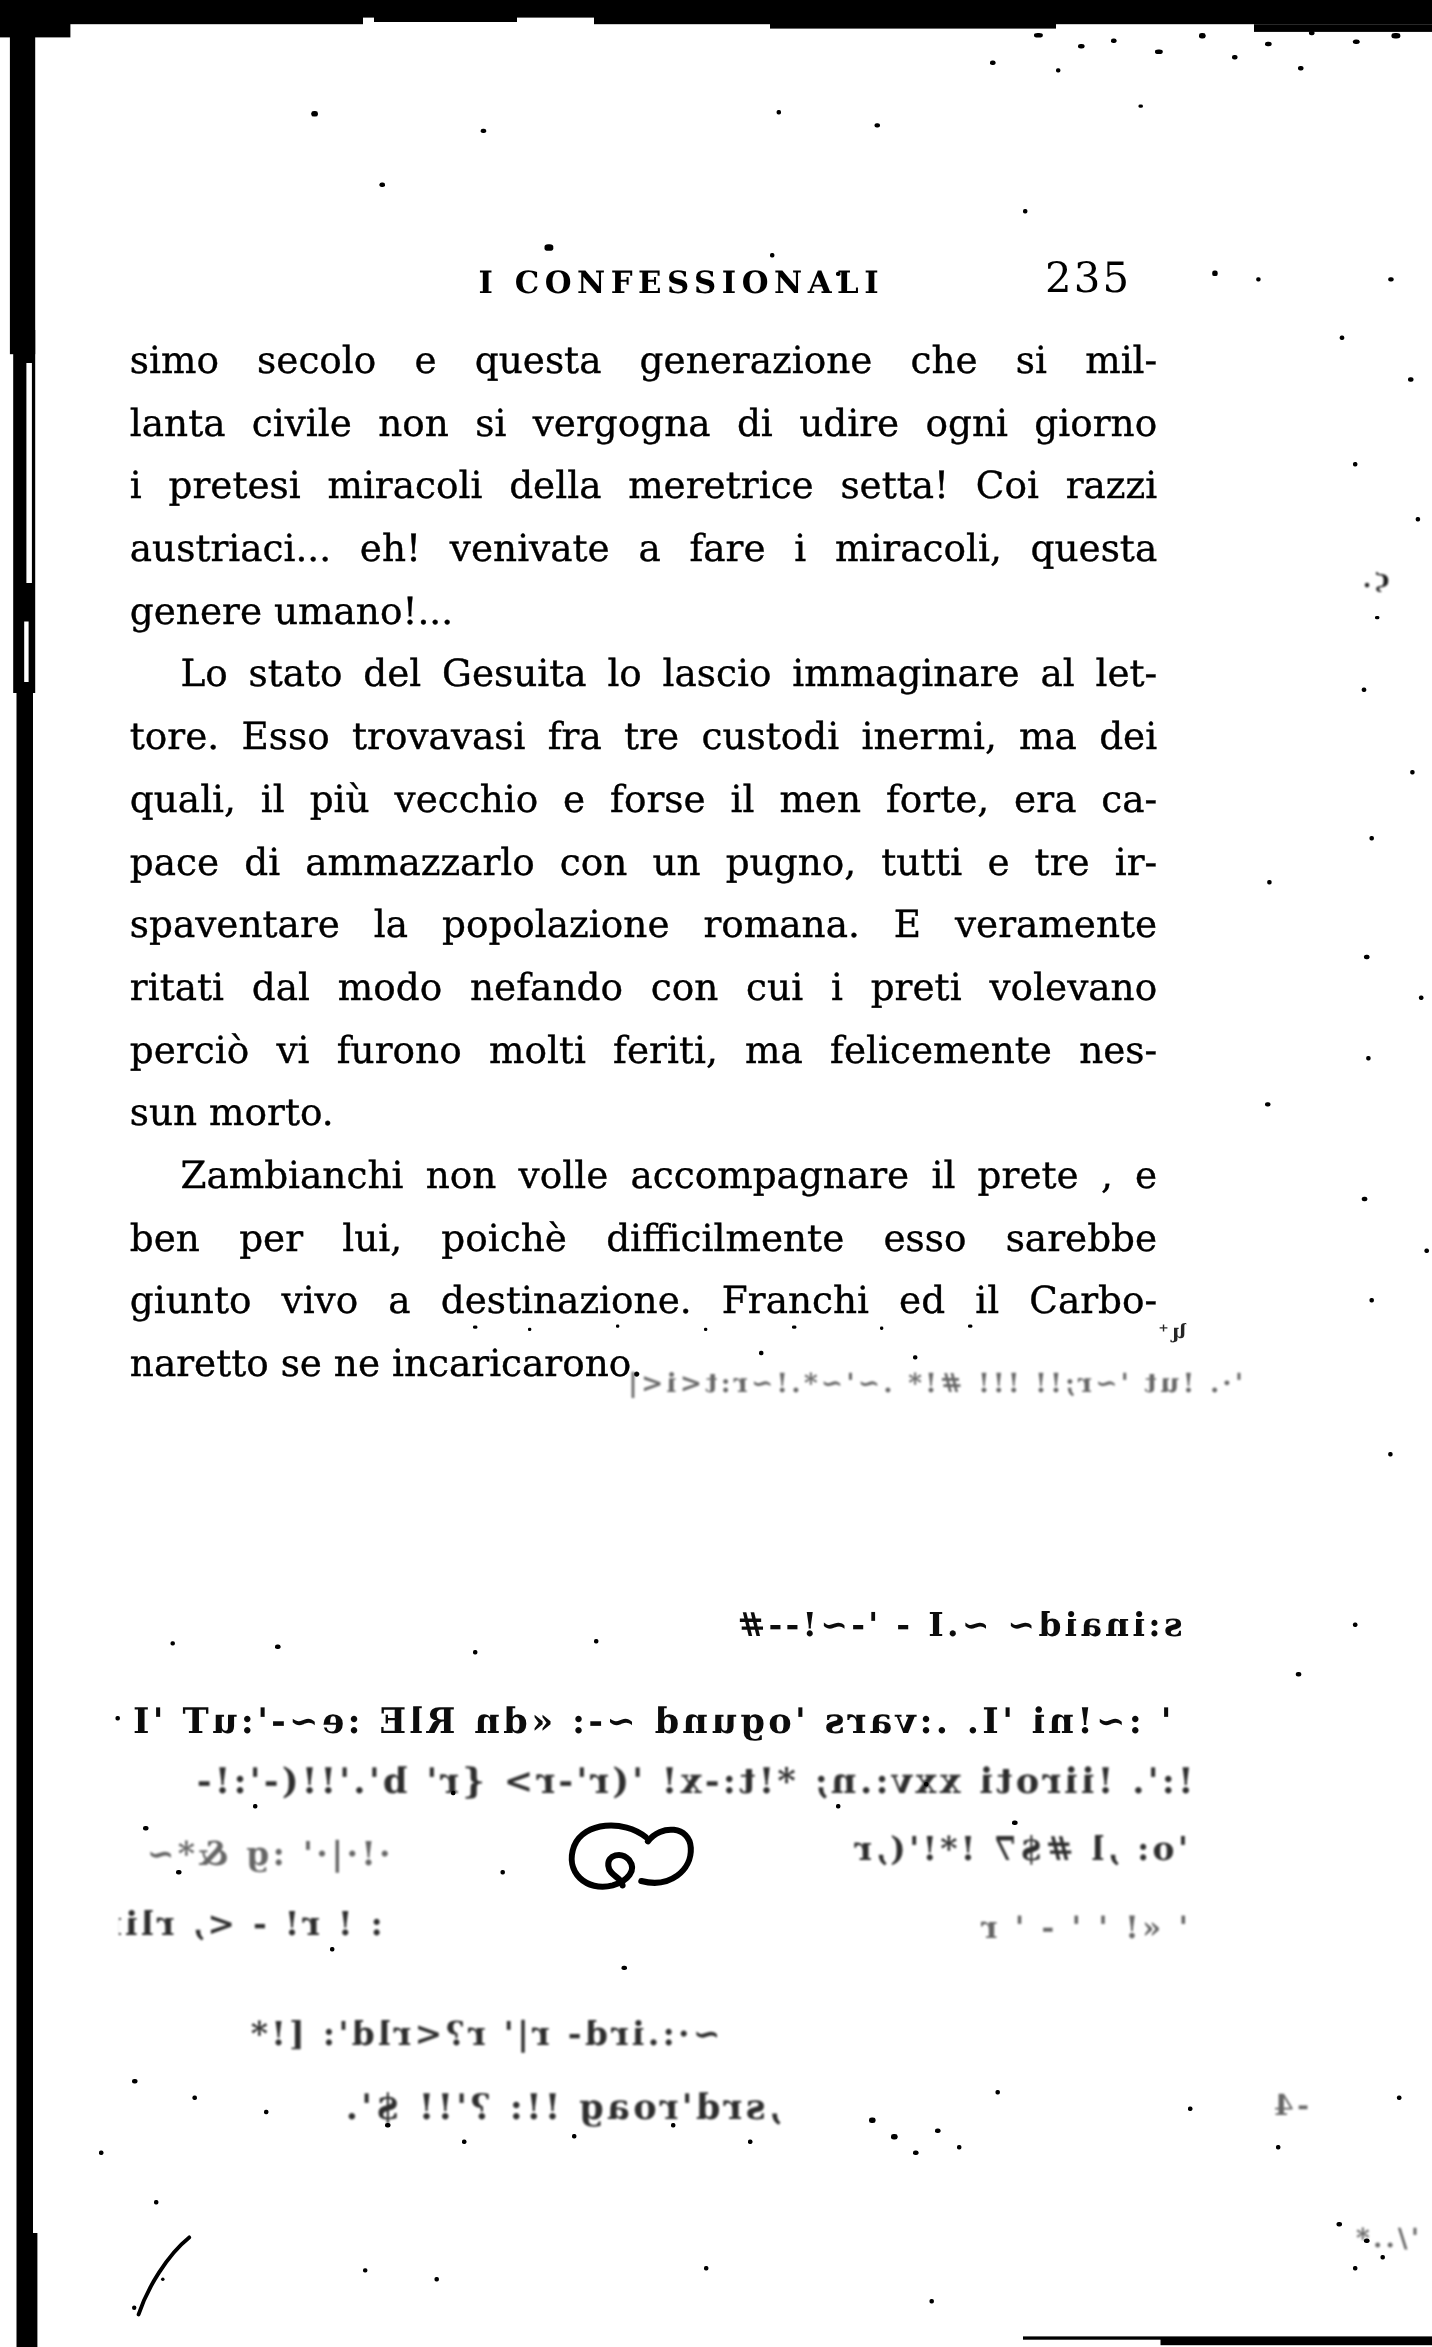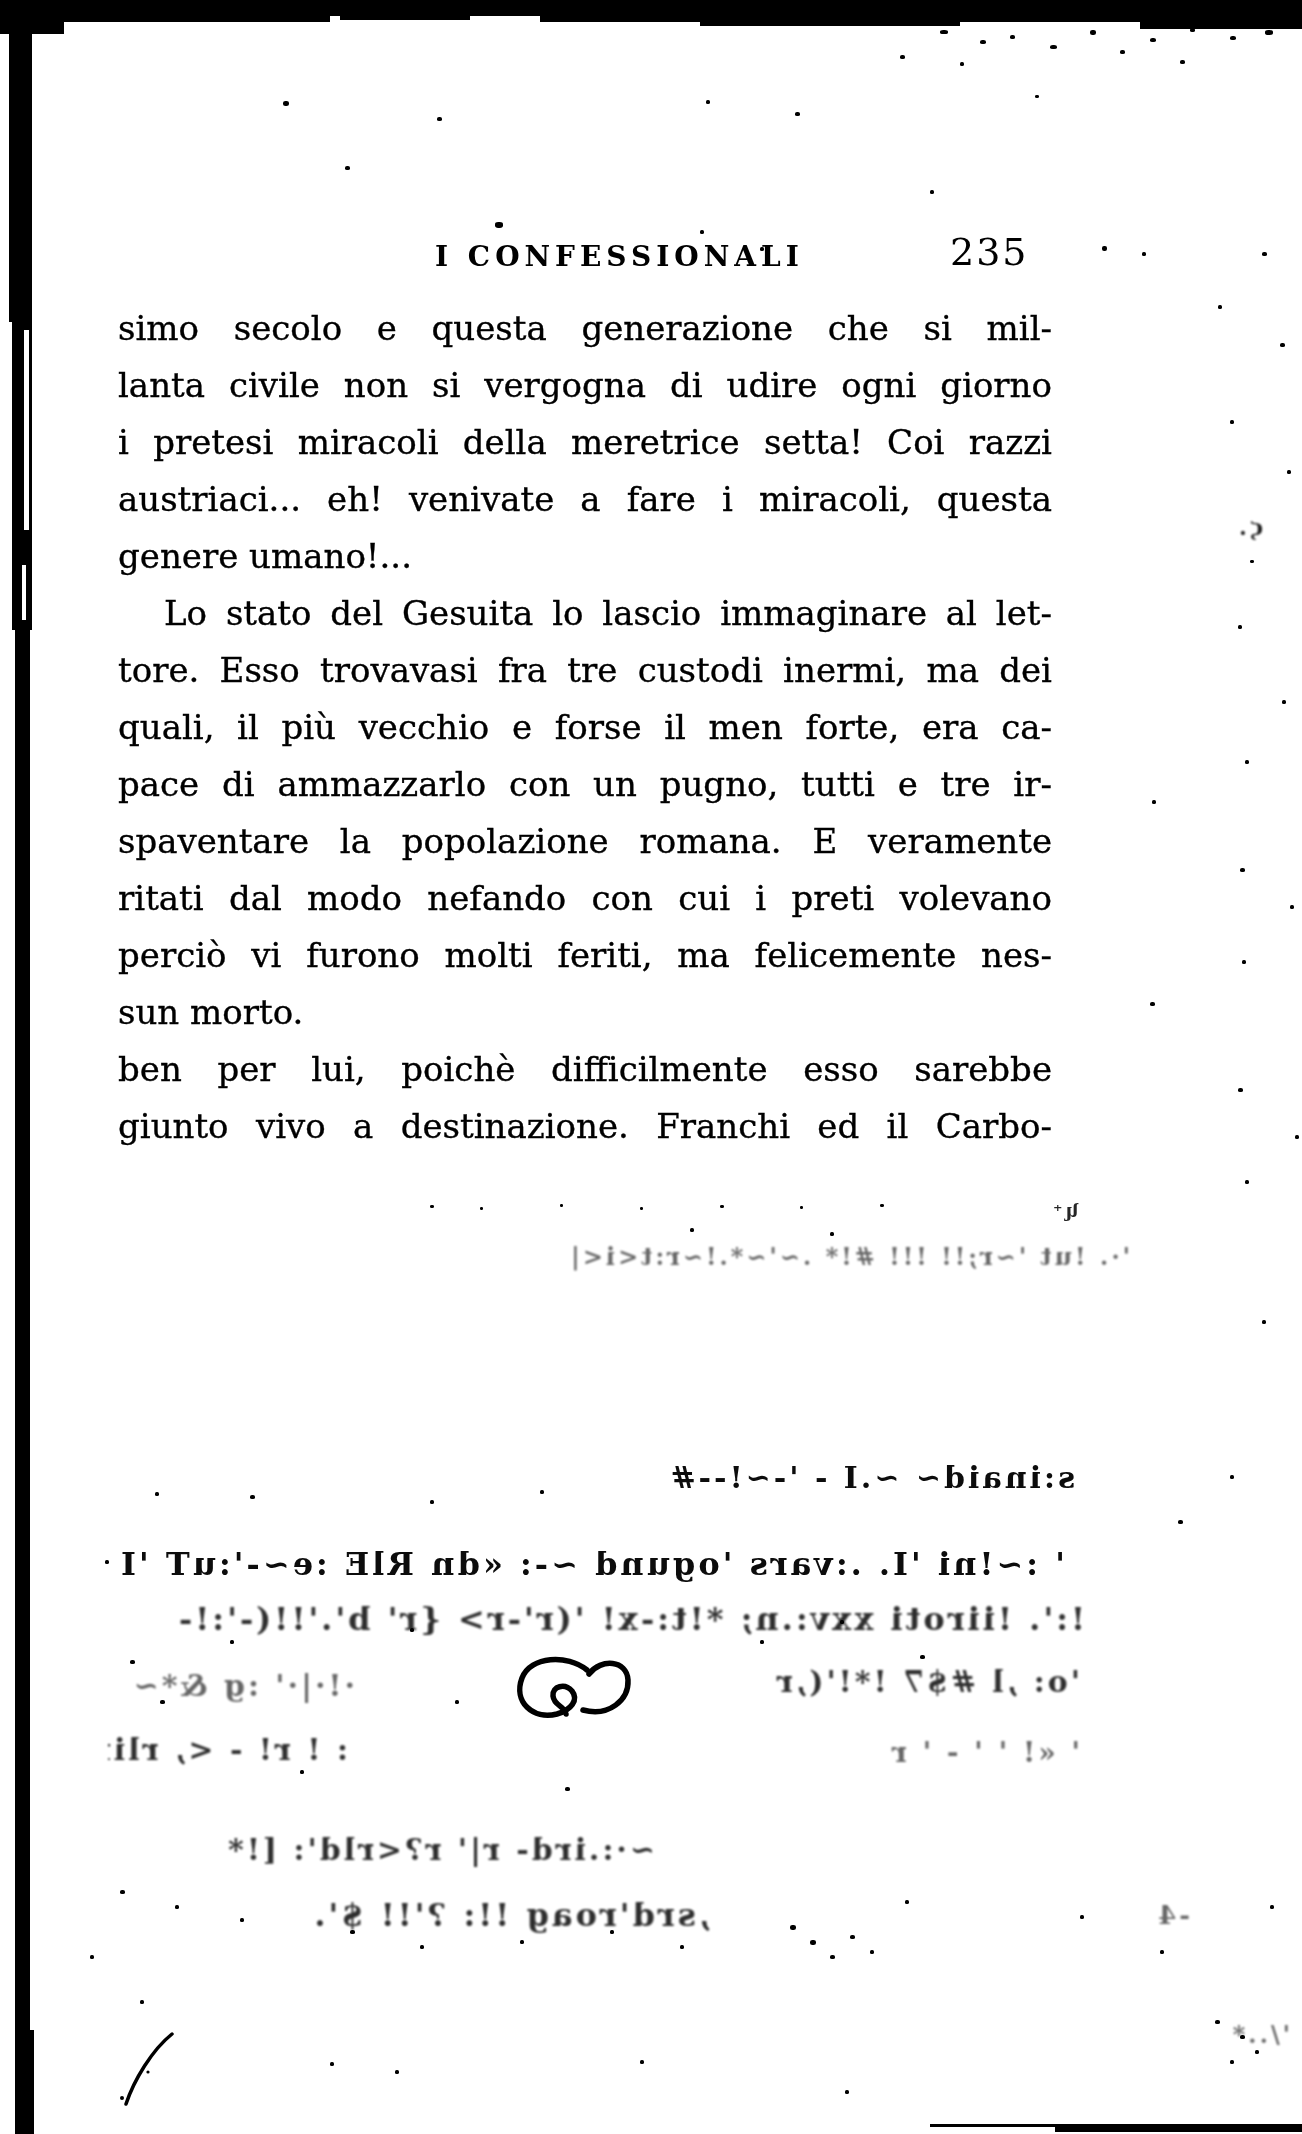--- a/index.html
+++ b/index.html
@@ -85,22 +85,24 @@
       <div class="bline just">austriaci... eh! venivate a fare i miracoli, questa</div>
       <div class="bline">genere umano!...</div>
       <div class="bline just ind">Lo stato del Gesuita lo lascio immaginare al let-</div>
       <div class="bline just">tore. Esso trovavasi fra tre custodi inermi, ma dei</div>
       <div class="bline just">quali, il più vecchio e forse il men forte, era ca-</div>
       <div class="bline just">pace di ammazzarlo con un pugno, tutti e tre ir-</div>
       <div class="bline just">spaventare la popolazione romana. E veramente</div>
       <div class="bline just">ritati dal modo nefando con cui i preti volevano</div>
       <div class="bline just">perciò vi furono molti feriti, ma felicemente nes-</div>
       <div class="bline">sun morto.</div>
+      <div class="bline just ind">Zambianchi non volle accompagnare il prete , e</div>
       <div class="bline just">ben per lui, poichè difficilmente esso sarebbe</div>
       <div class="bline just">giunto vivo a destinazione. Franchi ed il Carbo-</div>
+      <div class="bline">naretto se ne incaricarono.</div>
     </div>
 
   <div id="ghosts">
       <div class="ghost faint" style="left: 470px; top: 1242px; width: 660px; font-size: 24px;">'·. !ut '~r;!! !!! #!* .~'~*.!~r:t&lt;i&lt;|</div>
       <div class="ghost dense" style="left: 655px; top: 1460px; width: 420px; font-size: 30px;">s:inaid~ ~.I - '-~!--#</div>
       <div class="ghost dense" style="left: 105px; top: 1545px; width: 960px; font-size: 32px;">' :~!ni 'I. .:vars 'ogund ~-: «dn RlE :e~-':uT 'I</div>
       <div class="ghost" style="left: 105px; top: 1600px; width: 980px; font-size: 32px;">!:'. !iiroti xxv:.n; *!t:-x! '(r'-r&gt; {r' b'.'!!(-':!-</div>
       <div class="ghost faint" style="left: 105px; top: 1668px; width: 250px; font-size: 30px;">·!·|·' :g &amp;*~</div>
       <div class="ghost" style="left: 740px; top: 1664px; width: 340px; font-size: 30px;">'o: ,l #$7 !*!'(,r</div>
       <div class="ghost" style="left: 108px; top: 1732px; width: 240px; font-size: 30px;">: ! r! - &lt;, rlir</div>

